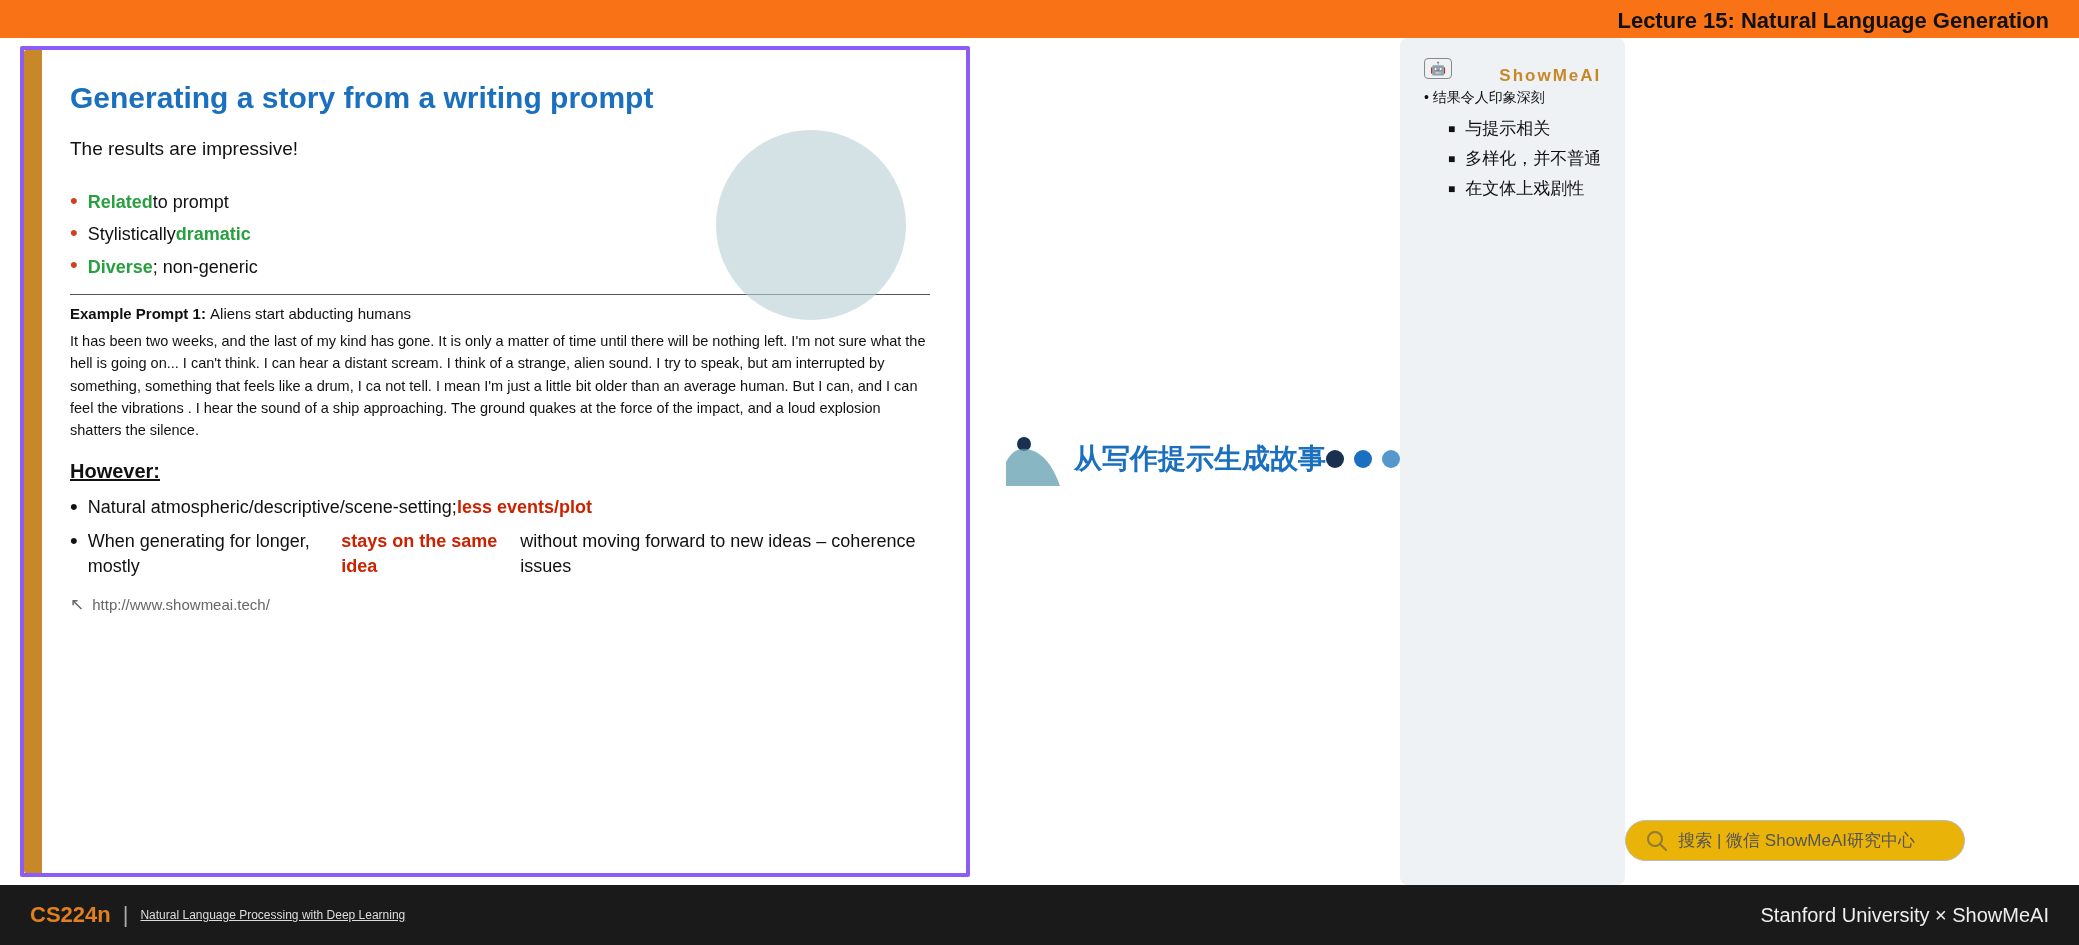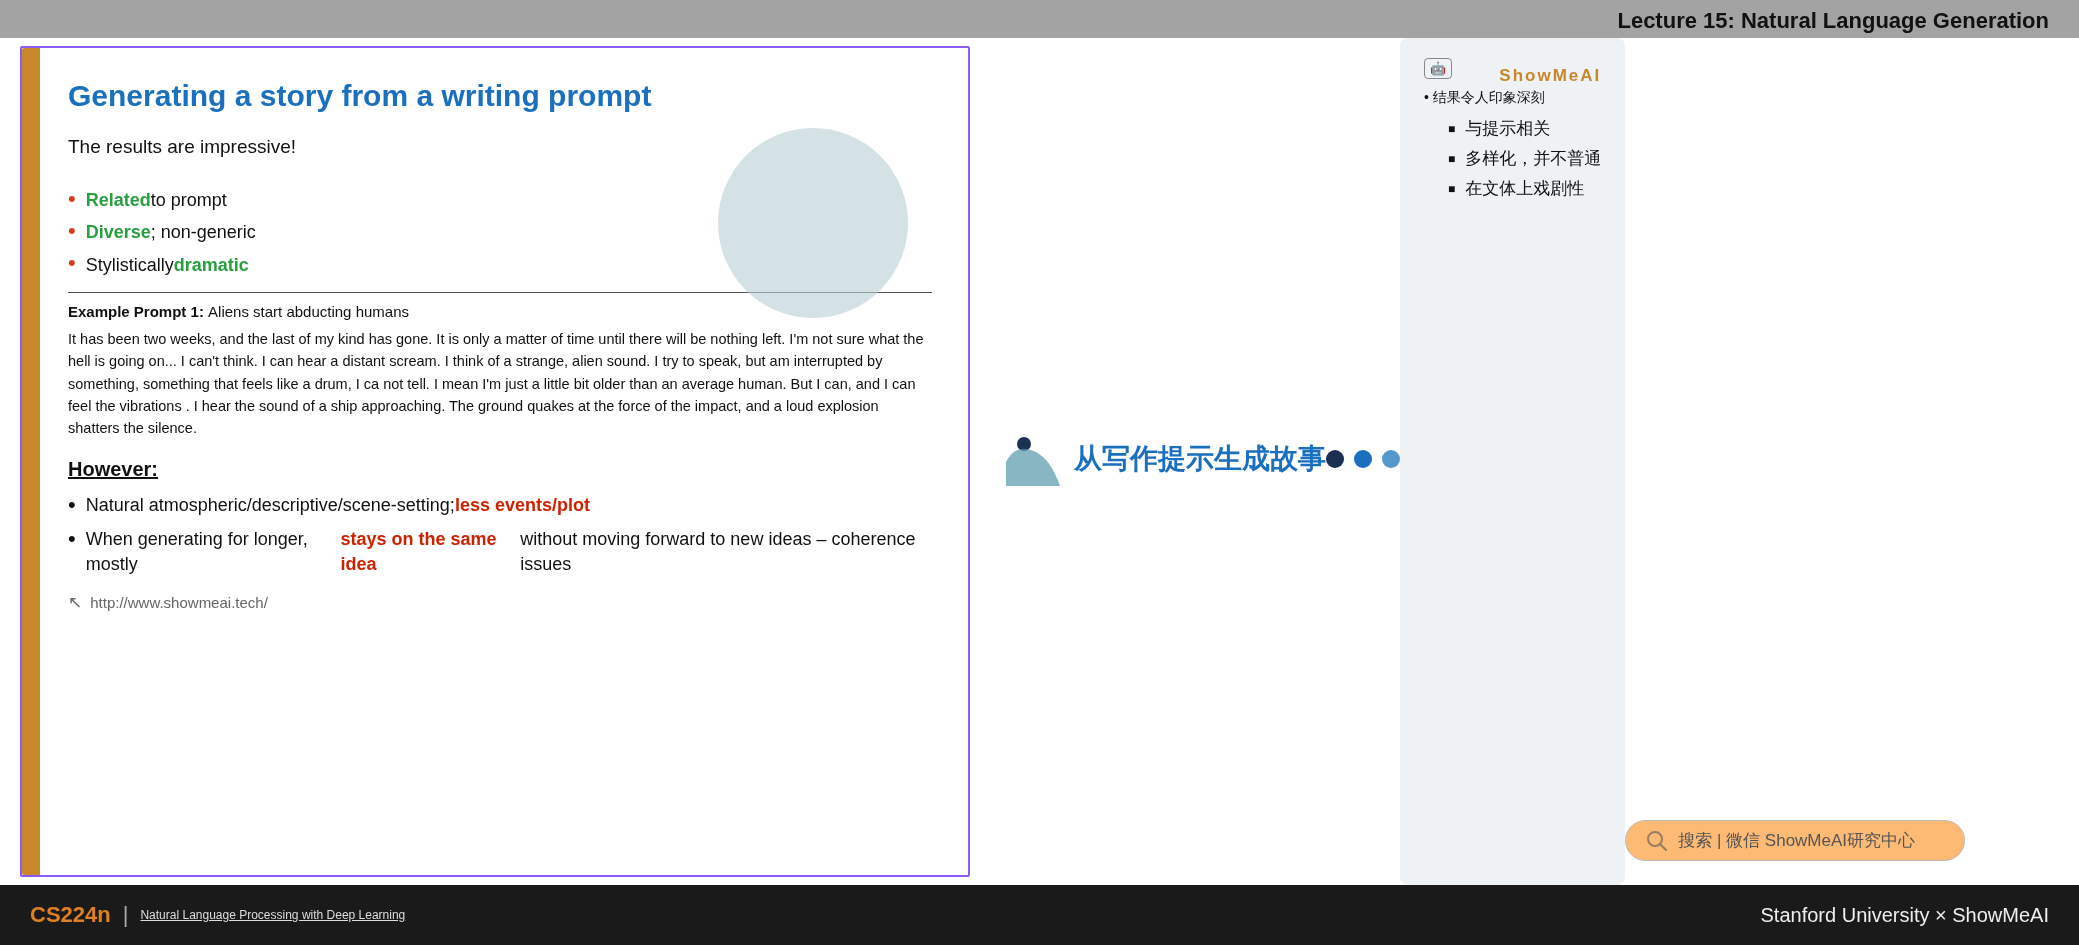--- a/index.html
+++ b/index.html
@@ -8,42 +8,42 @@
       height: 945px;
       font-family: Arial, sans-serif;
       background: #fff;
       overflow: hidden;
       display: flex;
       flex-direction: column;
     }
 
     
     .top-bar {
-      background: #a3a3a3;
+      background: #f97316;
       text-align: right;
       padding: 8px 30px 4px 0;
       font-size: 22px;
       font-weight: bold;
       color: #111;
       flex-shrink: 0;
     }
 
     
     .main-content {
       display: flex;
       flex: 1;
       overflow: hidden;
     }
 
     
     .slide-panel {
       width: 950px;
       flex-shrink: 0;
       background: #fff;
-      border: 2px solid #8b5cf6;
+      border: 4px solid #8b5cf6;
       margin: 8px 0 8px 20px;
       padding: 30px 36px 24px 46px;
       position: relative;
       border-radius: 2px;
     }
 
     .slide-left-bar {
       position: absolute;
       left: 0;
       top: 0;
@@ -280,21 +280,21 @@
       display: flex;
       justify-content: flex-end;
     }
 
     .search-box {
       display: flex;
       align-items: center;
       border: 1.5px solid #bbb;
       border-radius: 24px;
       padding: 8px 20px;
-      background: #fdba74;
+      background: #eab308;
       min-width: 340px;
       font-size: 17px;
       color: #555;
     }
 
     .search-icon-svg {
       margin-right: 10px;
       opacity: 0.6;
     }
 
@@ -356,26 +356,26 @@
     <div class="slide-body">
 
       <p class="results-impressive">The results are impressive!</p>
 
       <ul class="bullet-list">
         <li>
           <span class="green-text">Related</span>
             <span> to prompt</span>
         </li>
         <li>
+          <span>Stylistically </span>
+            <span class="green-text">dramatic</span>
+        </li>
+        <li>
           <span class="green-text">Diverse</span>
             <span>; non-generic</span>
-        </li>
-        <li>
-          <span>Stylistically </span>
-            <span class="green-text">dramatic</span>
         </li>
       </ul>
 
       <div class="circle-placeholder"></div>
 
       <hr class="divider-line">
 
       <p class="example-prompt">
         <strong>Example Prompt 1: </strong>
         <span>Aliens start abducting humans</span>

